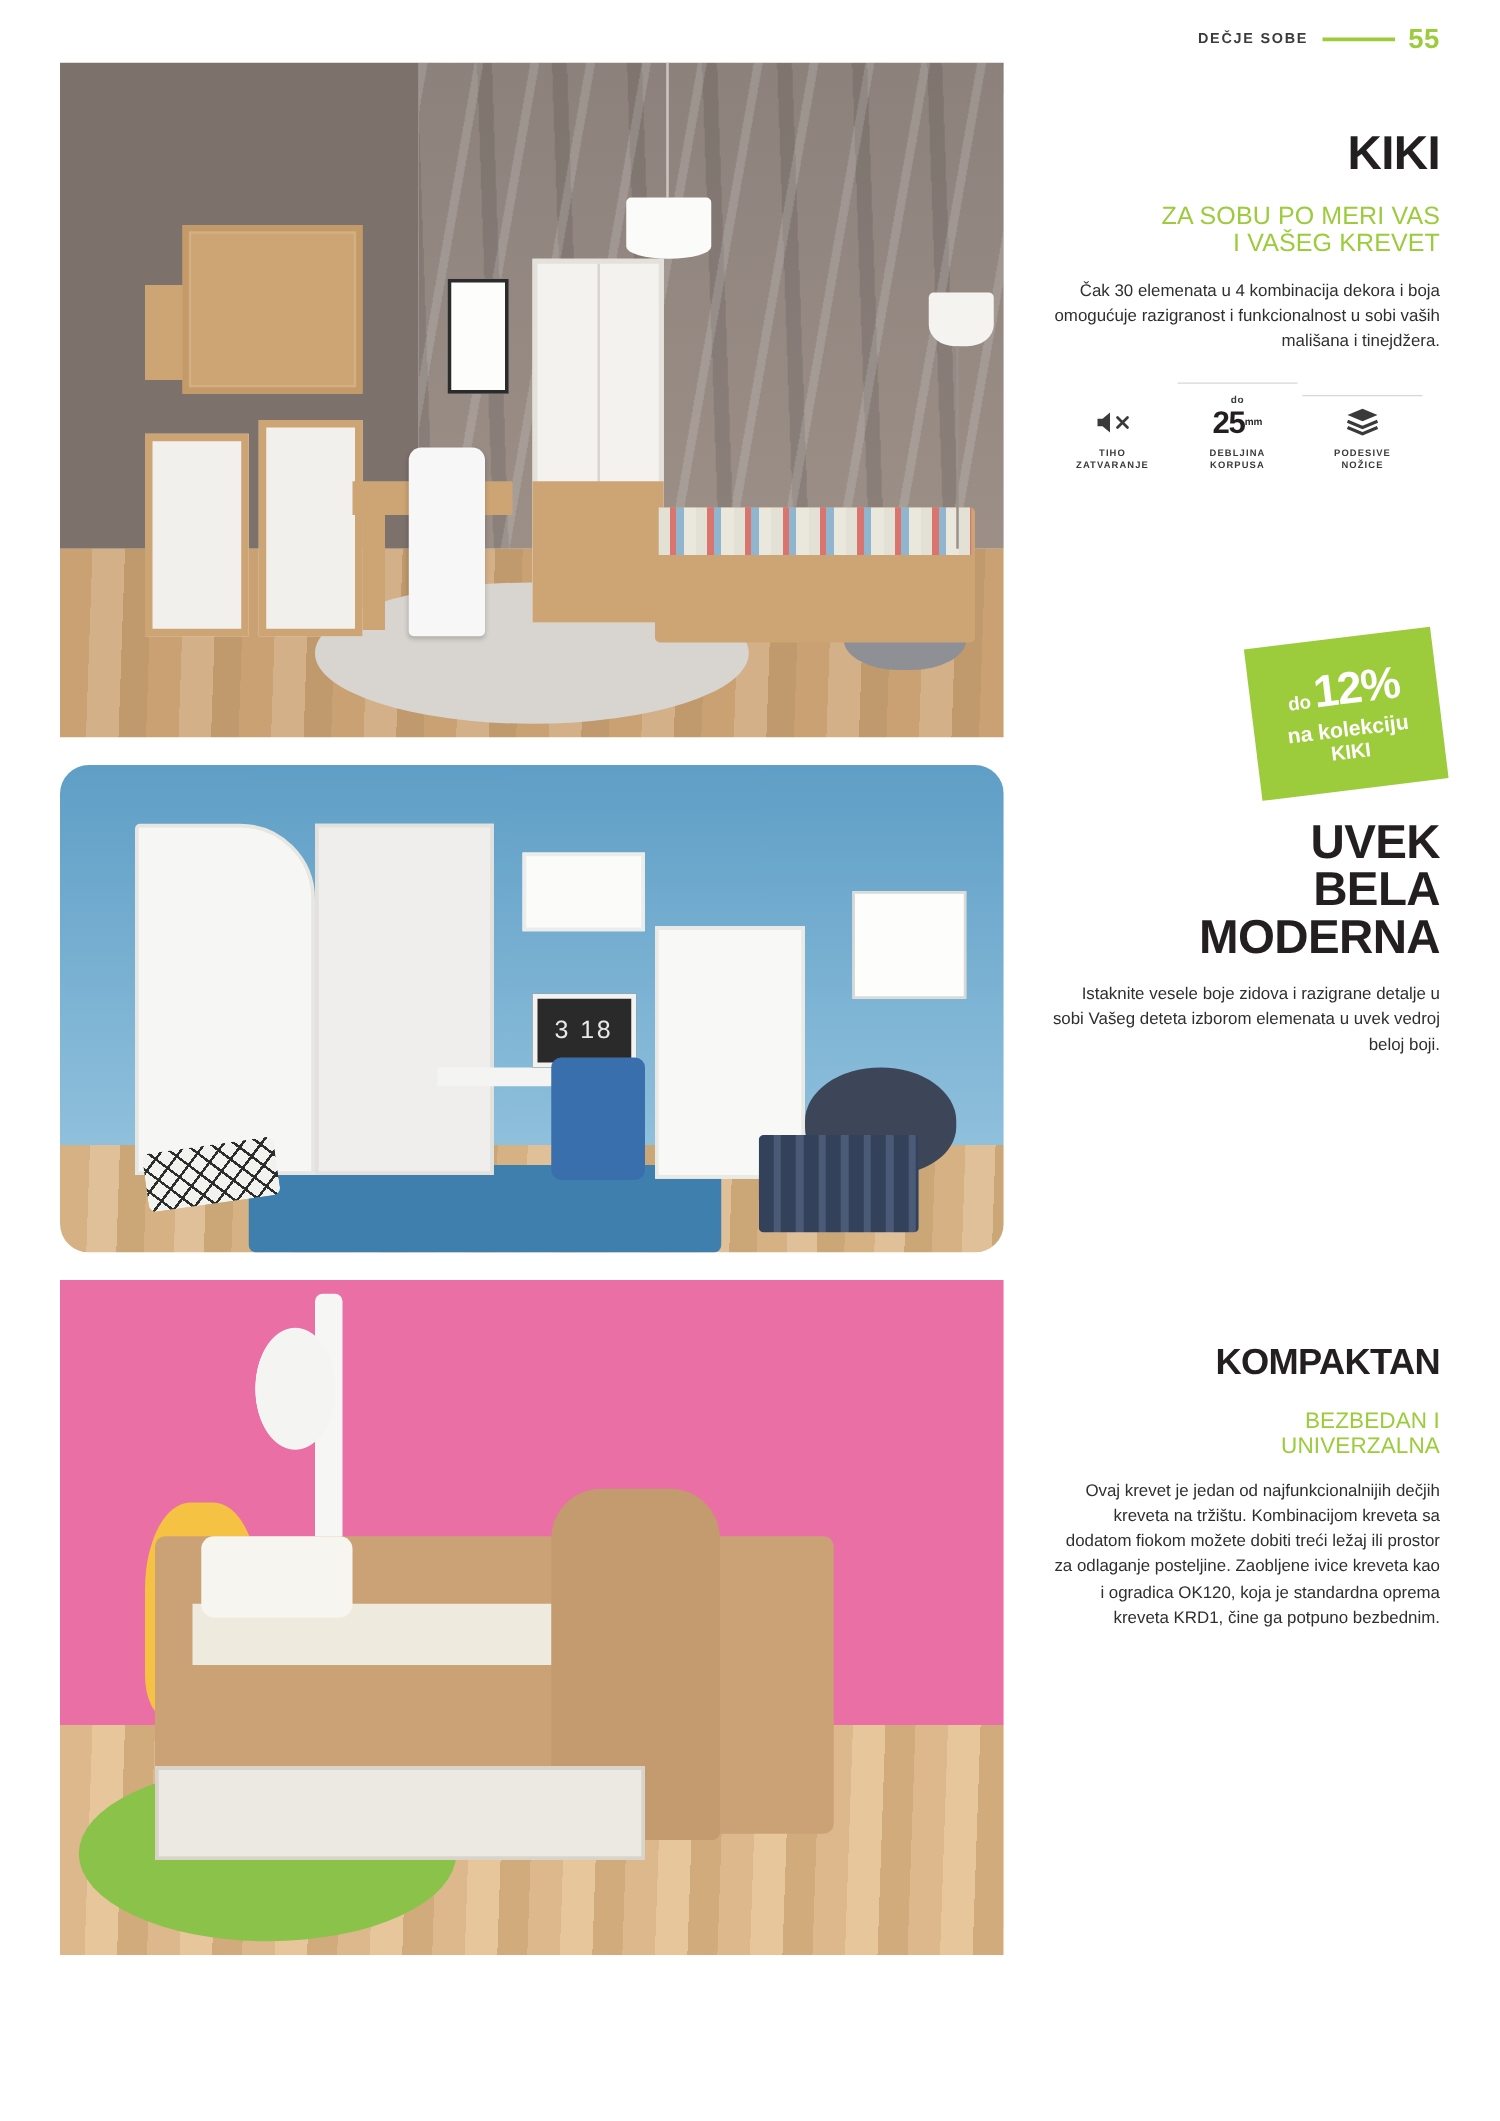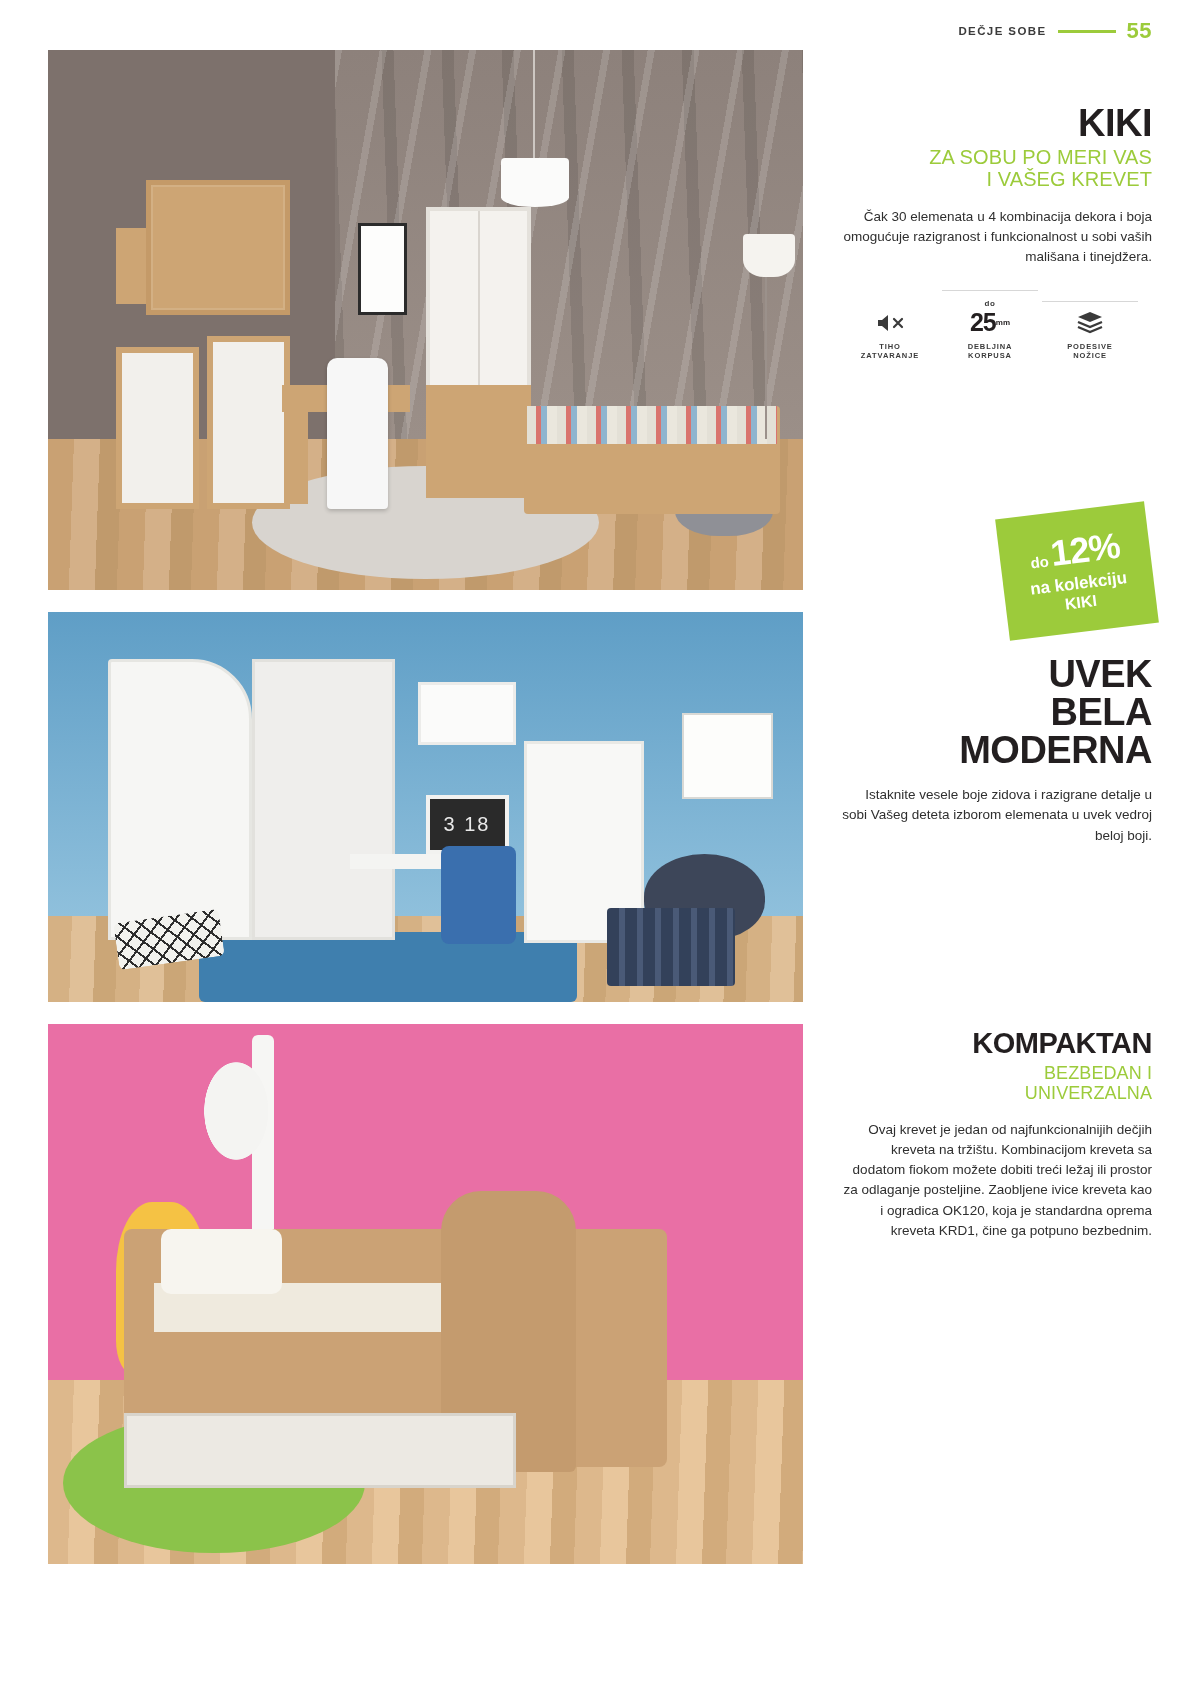--- a/index.html
+++ b/index.html
@@ -46,21 +46,21 @@
     letter-spacing: 0.5px;
   }
 
   
   .photo {
     position: absolute;
     left: 48px;
     overflow: hidden;
   }
   .photo-1 { top: 50px; width: 755px; height: 540px; }
-  .photo-2 { top: 612px; width: 755px; height: 390px; }
+  .photo-2 { top: 612px; width: 755px; height: 390px; border-radius: 23px; }
   .photo-3 { top: 1024px; width: 755px; height: 540px; }
 
   
   .p1-wallL { position:absolute; left:0; top:0; width:38%; height:72%; background:#7d716c; }
   .p1-wallR { position:absolute; left:38%; top:0; width:62%; height:72%;
      background:
        repeating-linear-gradient(100deg, rgba(255,255,255,.14) 0 7px, rgba(0,0,0,0) 7px 44px),
        repeating-linear-gradient(88deg, rgba(0,0,0,.10) 0 12px, rgba(0,0,0,0) 12px 60px),
        linear-gradient(#8d817b,#9b8f88);
   }
@@ -131,21 +131,21 @@
 
   .block-title {
     font-size: 38px;
     font-weight: bold;
     letter-spacing: -0.5px;
     line-height: 1.0;
     color: #231f20;
   }
   .block-title.sm { font-size: 29px; line-height: 1.08; }
   .block-sub {
-    margin-top: 4px;
+    margin-top: 20px;
     font-size: 20px;
     line-height: 1.12;
     color: #9ccb3b;
     letter-spacing: 0.1px;
   }
   .block-sub.sm { font-size: 18px; }
   .block-body {
     margin-top: 16px;
     font-size: 13.5px;
     line-height: 1.5;
@@ -321,21 +321,21 @@
 
   <div class="col" style="top:655px;">
     <div class="block-title">
       <div>UVEK</div>
       <div>BELA</div>
       <div>MODERNA</div>
     </div>
     <div class="block-body">Istaknite vesele boje zidova i razigrane detalje u sobi Vašeg deteta izborom elemenata u uvek vedroj beloj boji.</div>
   </div>
 
-  <div class="col" style="top:1028px;">
+  <div class="col" style="top:1075px;">
     <div class="block-title sm">
       <div>KOMPAKTAN</div>
     </div>
     <div class="block-sub sm">
       <div>BEZBEDAN I</div>
       <div>UNIVERZALNA</div>
     </div>
     <div class="block-body">Ovaj krevet je jedan od najfunkcionalnijih dečjih kreveta na tržištu. Kombinacijom kreveta sa dodatom fiokom možete dobiti treći ležaj ili prostor za odlaganje posteljine.  Zaobljene ivice kreveta kao i ogradica OK120,  koja je standardna oprema kreveta KRD1, čine ga potpuno bezbednim.</div>
   </div>
 

